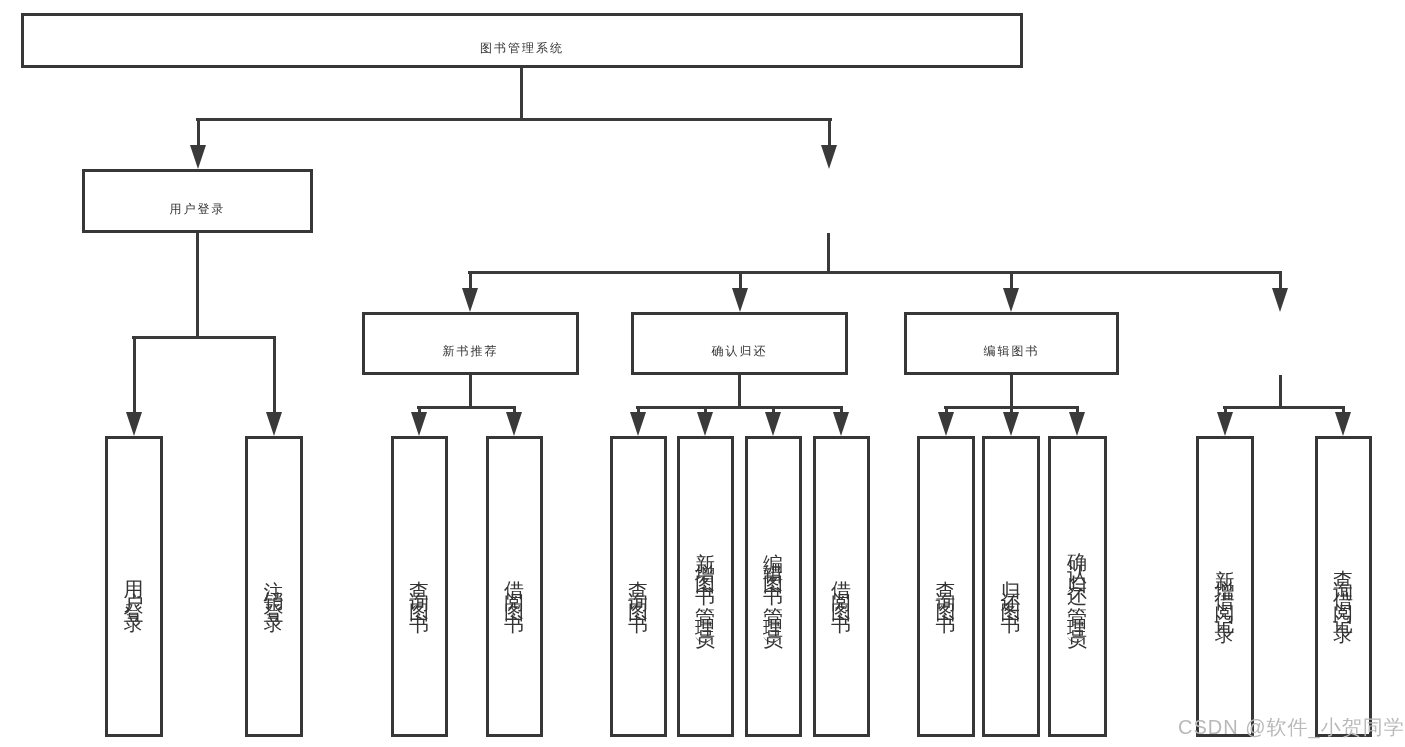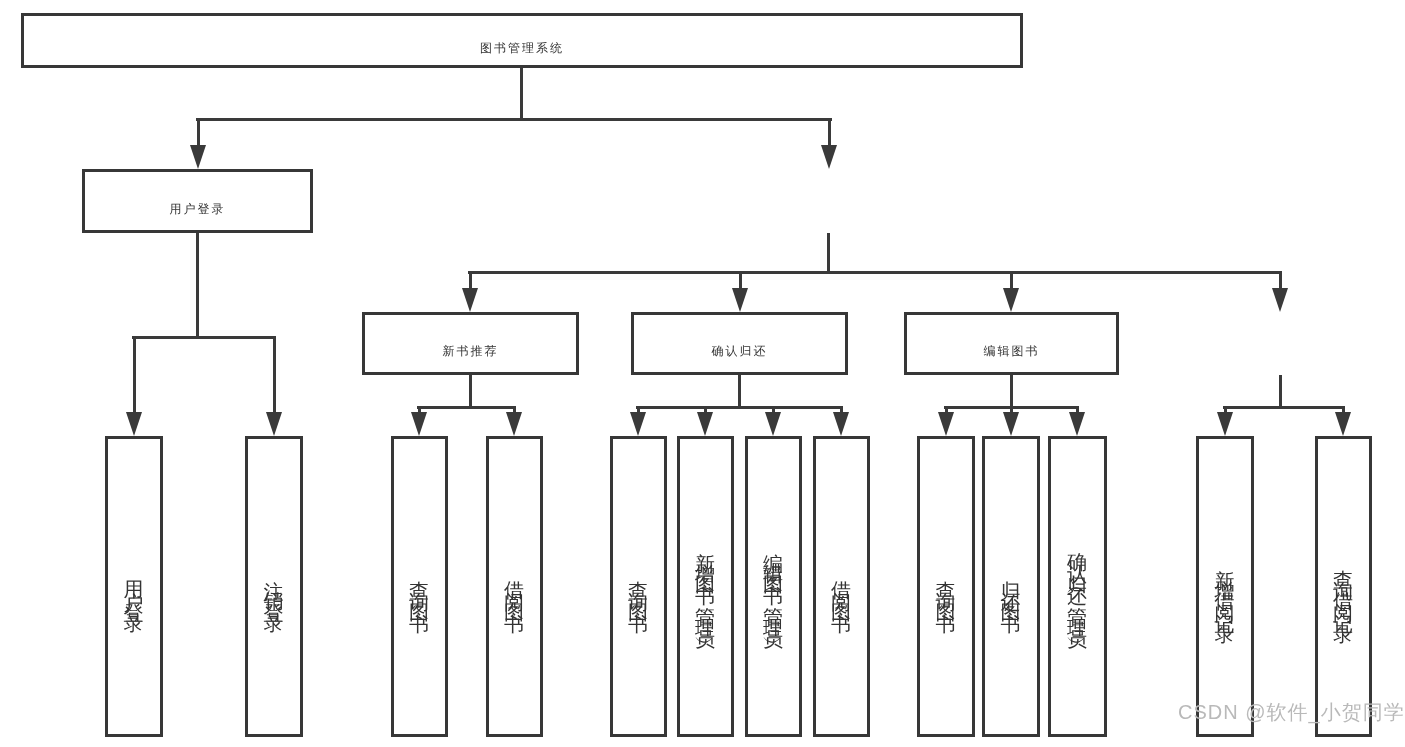--- a/index.html
+++ b/index.html
@@ -18,21 +18,21 @@
   }
   .line{position:absolute;background:#3a3a3a;}
   .arrow{position:absolute;width:16px;}
   .arrow .stem{position:absolute;left:6.5px;top:0;bottom:15px;width:3px;background:#3a3a3a;}
   .arrow .head{
     position:absolute;left:0;bottom:0;width:0;height:0;
     border-left:8px solid transparent;border-right:8px solid transparent;
     border-top:24px solid #3a3a3a;
   }
   .watermark{
-    position:absolute;left:1178px;top:699px;font-size:20px;color:#b9b9b9;
+    position:absolute;left:1178px;top:714px;font-size:20px;color:#b9b9b9;
     letter-spacing:1px;z-index:5;white-space:nowrap;
   }
 </style>
 </head>
 <body>
 
 <div class="canvas">
 
   <div class="box hbox" style="left:21px;top:13px;width:1002px;height:55px;">
     <span class="label">图书管理系统</span>

